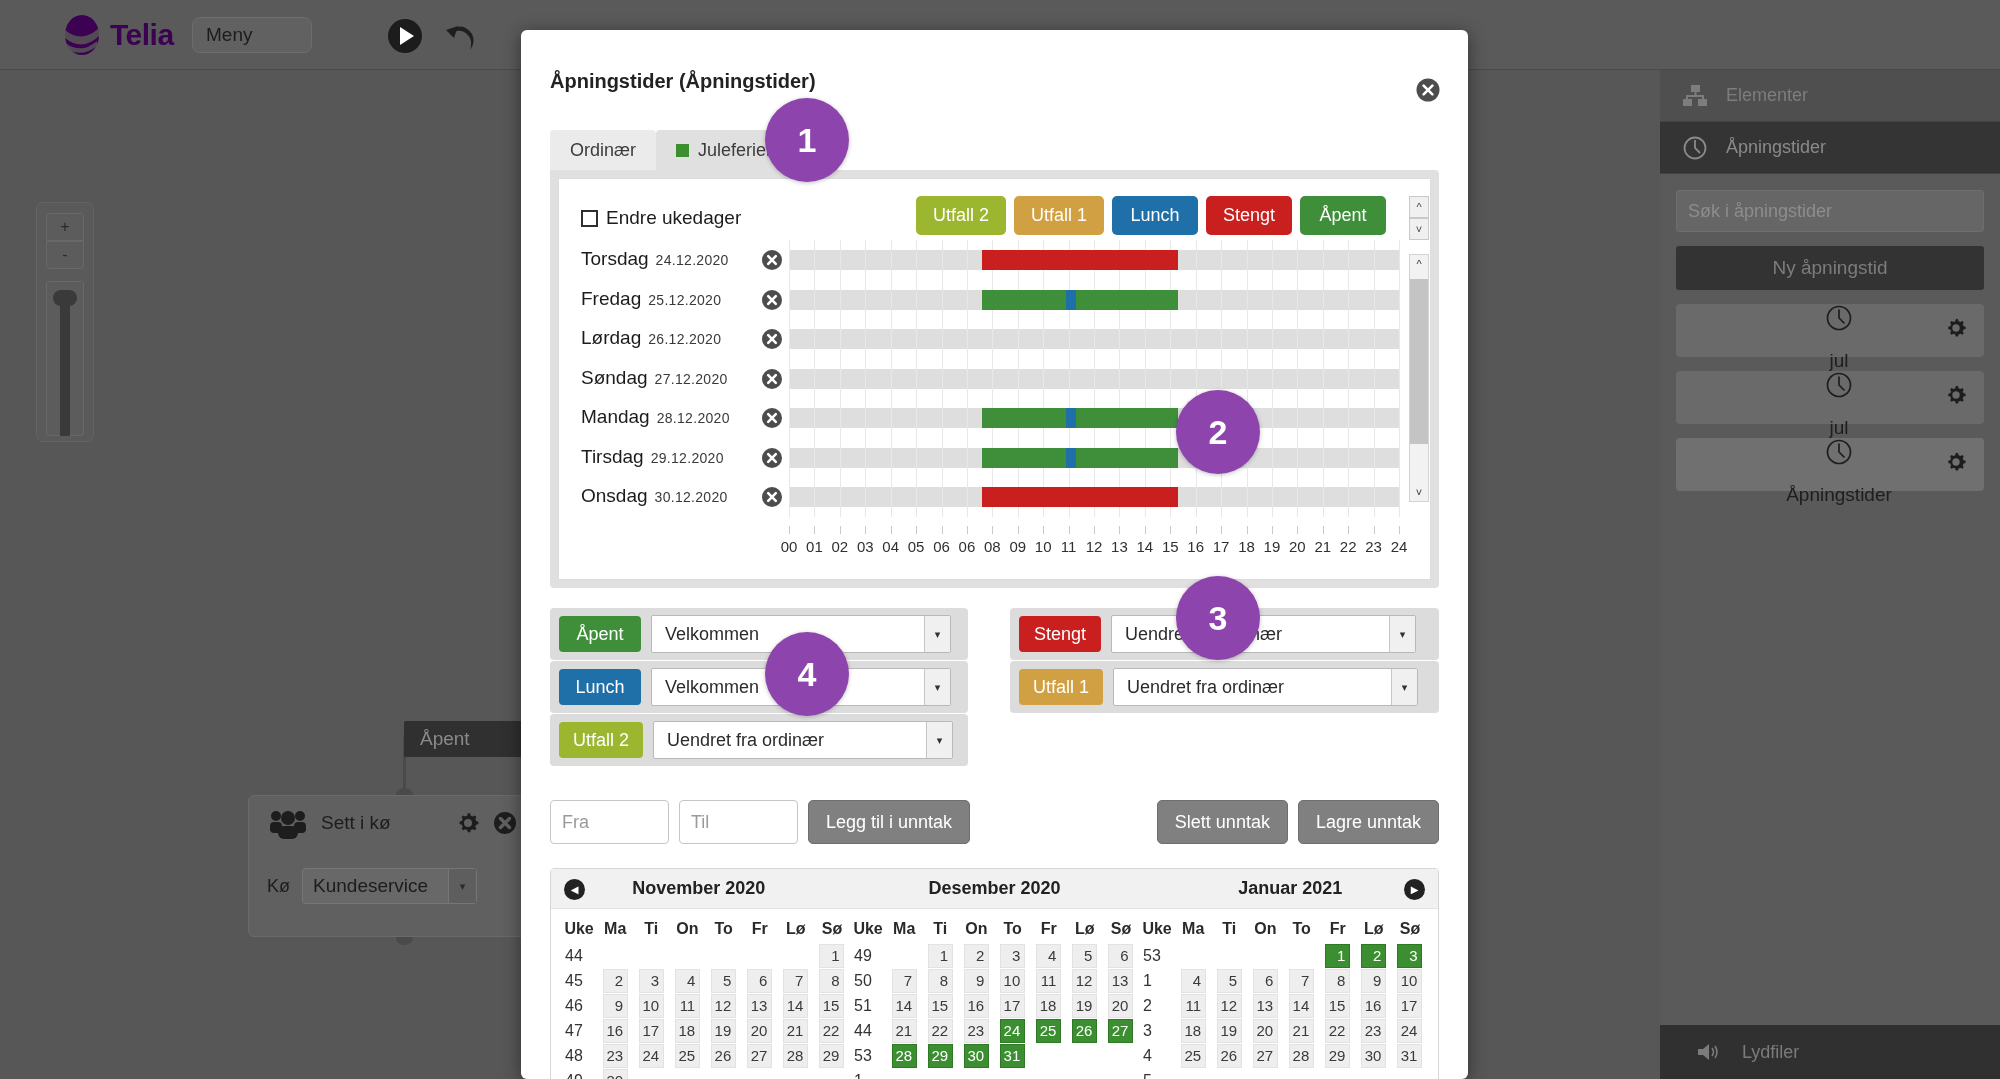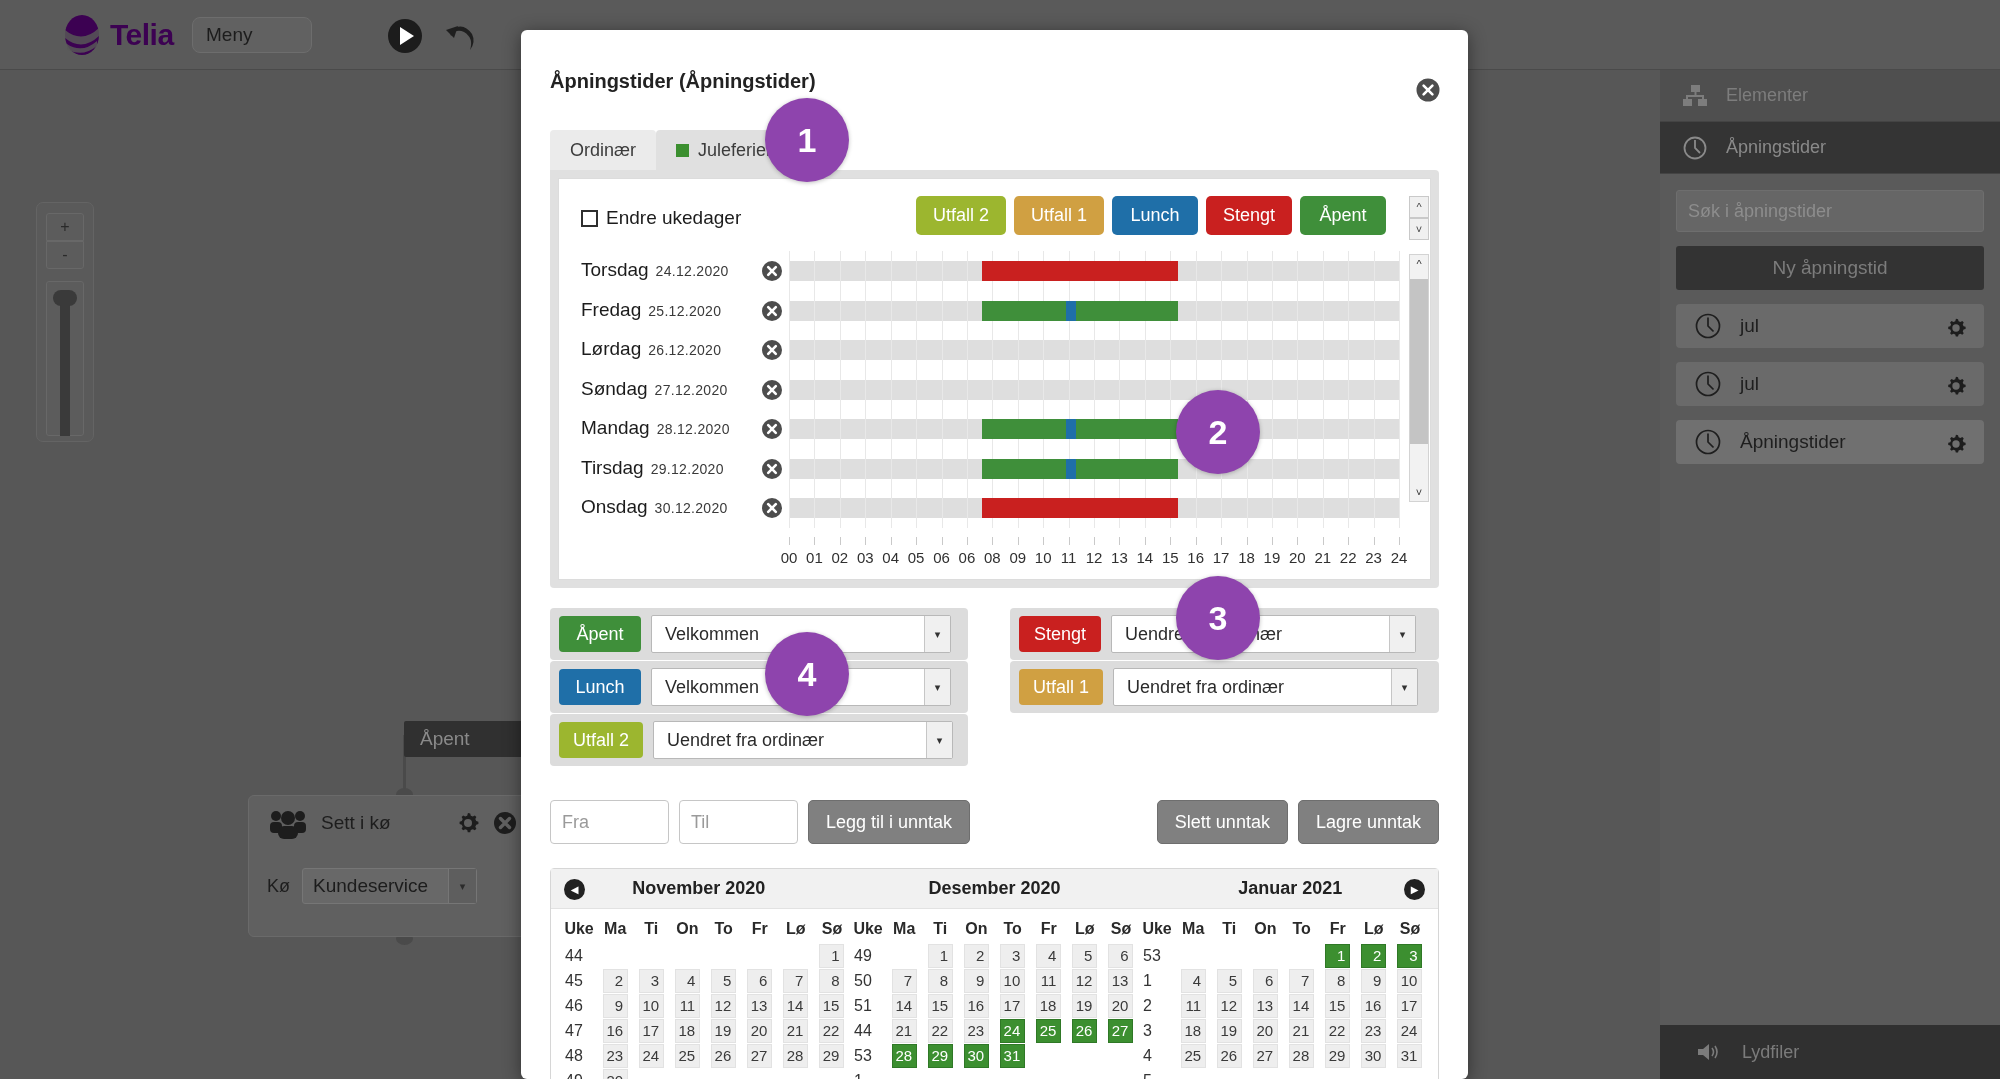--- a/index.html
+++ b/index.html
@@ -85,22 +85,22 @@
   .sb-body { padding: 16px 16px 0 16px; }
   .sb-search {
     width: 100%; height: 42px; background: #666; border: 1px solid #6e6e6e; border-radius: 3px;
     color: #8d8d8d; font-size: 18px; display: flex; align-items: center; padding-left: 11px;
   }
   .sb-newbtn {
     margin-top: 14px; width: 100%; height: 44px; background: #333; border-radius: 3px;
     color: #7c7c7c; font-size: 19px; display: flex; align-items: center; justify-content: center;
   }
   .sb-item {
-    margin-top: 14px; width: 100%; height: 44px; background: #6a6a6a; border-radius: 4px;
-    position: relative; display: flex; align-items: center; padding-left: 18px; gap: 18px;
+    margin-top: 14px; width: 100%; height: 53px; background: #6a6a6a; border-radius: 4px;
+    position: relative; display: flex; align-items: center; padding-left: 18px; gap: 18px; flex-direction: column;
   }
   .sb-item.lighter { background: #707070; }
   .sb-item-label { font-size: 19px; color: #1e1e1e; }
   .sb-gear { position: absolute; right: 16px; top: 12px; width: 24px; height: 24px; }
   .sb-bottom {
     position: absolute; left: 0; bottom: 0; width: 340px; height: 54px; background: #303030;
     display: flex; align-items: center; padding-left: 36px; gap: 20px; color: #7b7b7b; font-size: 18px;
   }
 
   
@@ -144,21 +144,21 @@
     border: 1px solid #c9c9c9; display: flex; align-items: center; justify-content: center; font-size: 11px; color: #444;
   }
   .gscroll-up { top: 17px; }
   .gscroll-dn { top: 39px; }
 
   .gscroll-track { position: absolute; right: 1px; top: 75px; width: 20px; height: 248px; background: #f2f2f2; border: 1px solid #d3d3d3; }
   .gscroll-thumb { position: absolute; right: 2px; top: 100px; width: 18px; height: 165px; background: #c4c4c4; }
   .gscroll-arrow-top { position: absolute; right: 1px; top: 75px; width: 20px; height: 20px; display:flex;align-items:center;justify-content:center;font-size:11px;color:#333;}
   .gscroll-arrow-bot { position: absolute; right: 1px; top: 303px; width: 20px; height: 20px; display:flex;align-items:center;justify-content:center;font-size:11px;color:#333;}
 
-  .timeline { position: absolute; left: 22px; top: 72px; width: 820px; height: 322px; }
+  .timeline { position: absolute; left: 22px; top: 61px; width: 820px; height: 322px; }
   .tl-rows { position: absolute; left: 0; top: 0; width: 820px; height: 285px; }
   .tl-row { position: relative; height: 39.5px; }
   .tl-daylabel {
     position: absolute; left: 0; top: 8px; width: 178px; text-align: left;
     display: flex; align-items: baseline; gap: 7px;
   }
   .tl-dayname { font-size: 19px; color: #1c1c1c; }
   .tl-daydate { font-size: 14px; color: #3a3a3a; letter-spacing: 0.3px; }
   .tl-dayx { position: absolute; left: 180px; top: 9px; width: 22px; height: 22px; }
 

